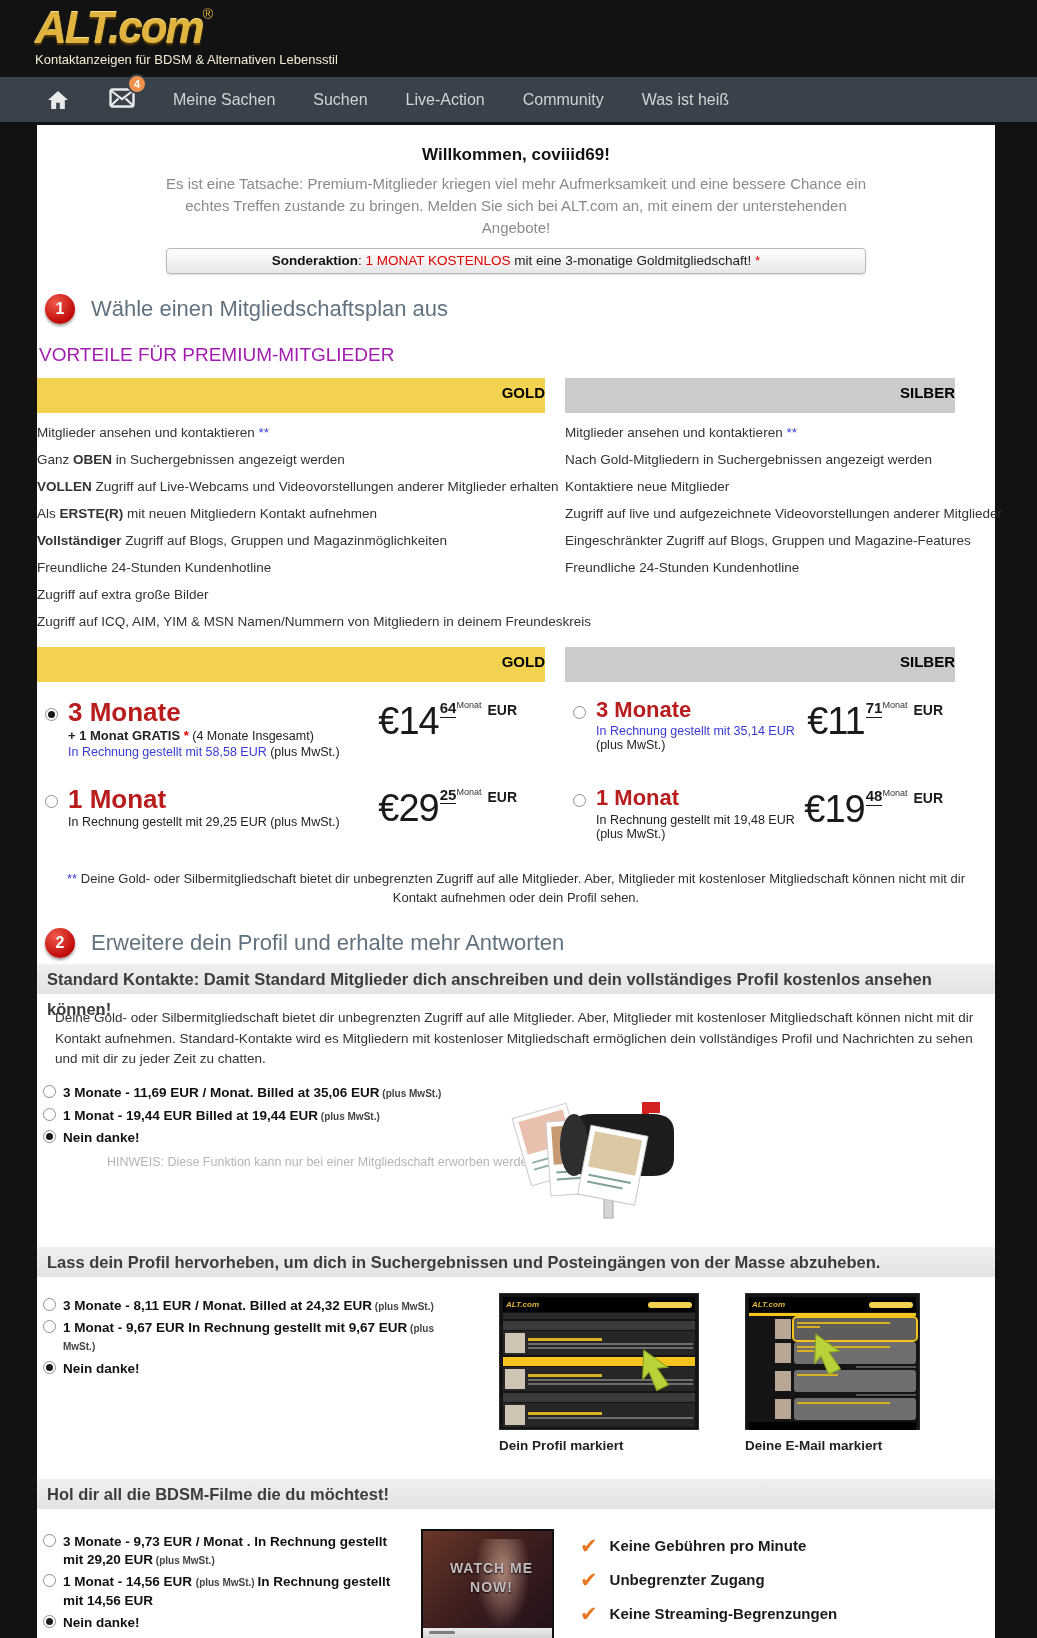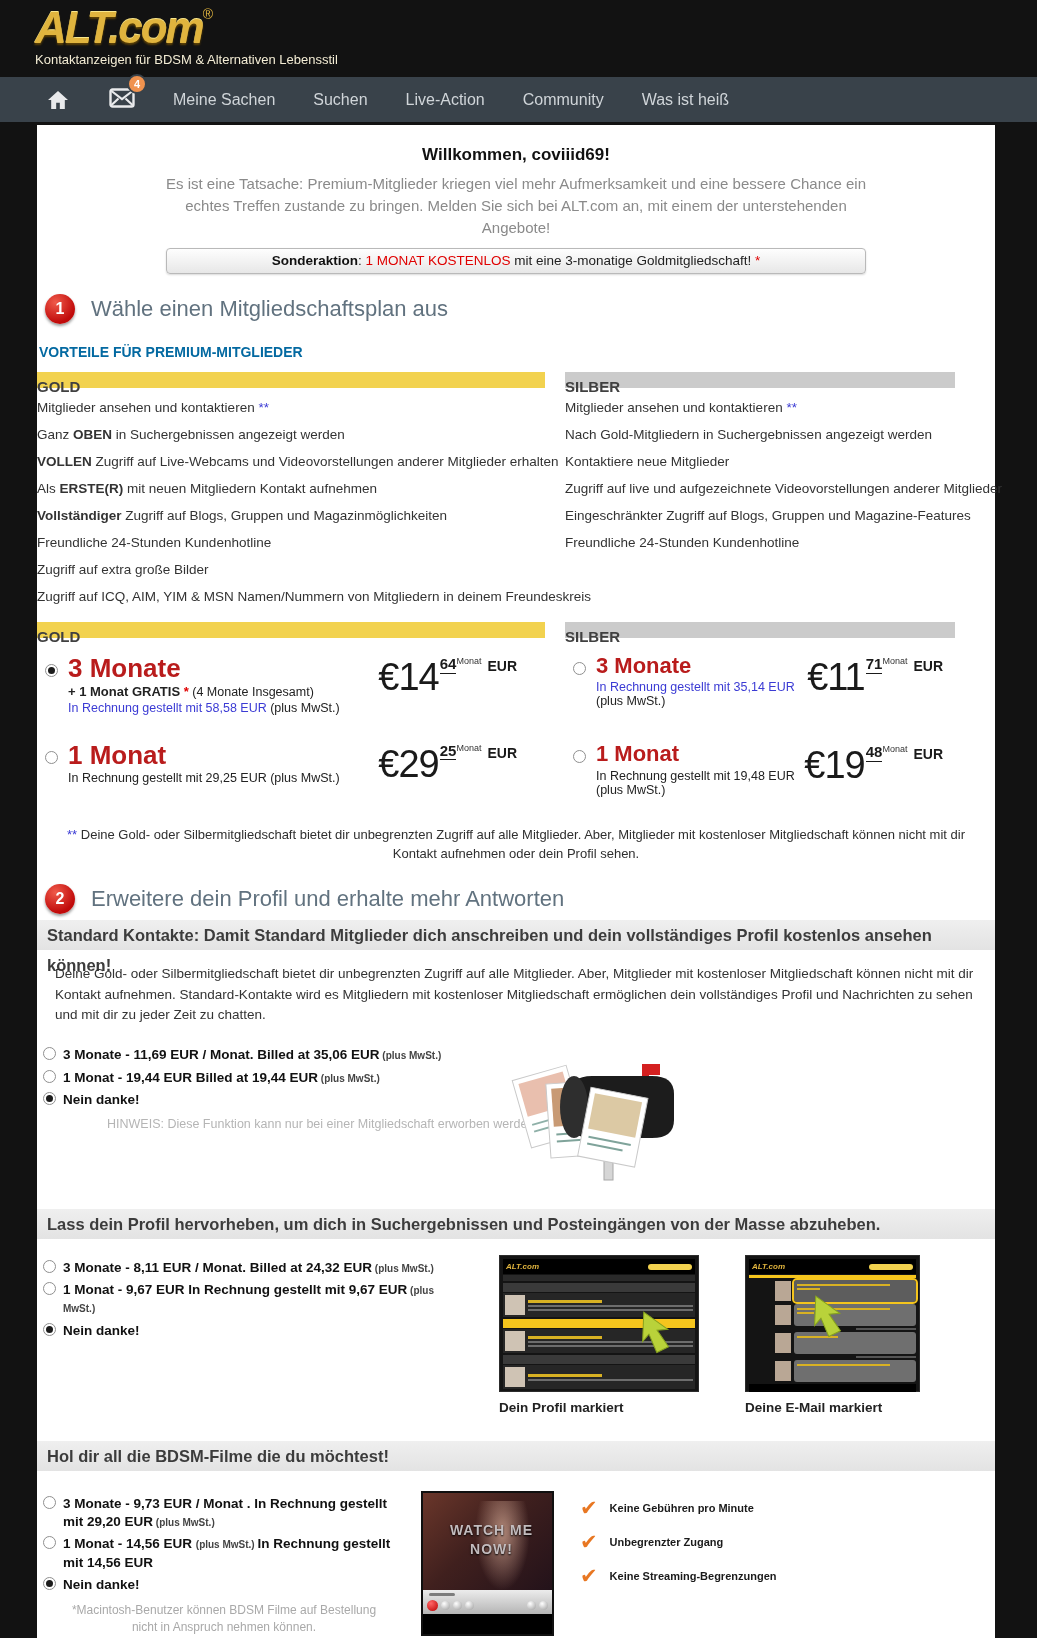--- a/index.html
+++ b/index.html
@@ -37,26 +37,26 @@
   .promo .red { color:#e00000; }
   .promo b { color:#111; }
 
   .step-row { display:flex; align-items:center; gap:16px; margin:20px 0 0 8px; }
   .step-badge { width:30px; height:30px; min-width:30px; border-radius:50%;
                 background:radial-gradient(circle at 35% 28%, #ef5a4a, #c00a0a 70%);
                 color:#fff; font-size:16px; font-weight:bold; display:flex; align-items:center;
                 justify-content:center; box-shadow:0 2px 3px rgba(0,0,0,.4); }
   .step-title { color:#61727f; font-size:22px; }
 
-  .benefits-heading { margin:20px 0 0 2px; font-size:14px; font-weight:bold; color:#0369a1; }
+  .benefits-heading { margin:20px 0 0 2px; font-size:19px; font-weight:normal; color:#a21caf; }
 
   .cols { display:flex; margin-top:12px; }
   .col-gold { width:508px; margin-right:20px; }
   .col-silber { width:390px; }
-  .col-head { height:16px; line-height:29px; text-align:left; font-weight:bold; font-size:15px; color:#404040; }
+  .col-head { height:35px; line-height:29px; text-align:right; font-weight:bold; font-size:15px; color:#000000; }
   .col-head.gold { background:#f2d24f; }
   .col-head.silber { background:#cbcbcb; }
   .features { list-style:none; }
   .features li { margin-top:12px; font-size:13.5px; color:#333; white-space:nowrap; }
   .blue { color:#3b3bd4; }
   .red { color:#e00000; }
 
   
   .plan { display:flex; align-items:flex-start; margin-top:16px; position:relative; }
   .radio { display:inline-block; width:13px; height:13px; min-width:13px; border:1px solid #8f8f8f;
@@ -78,21 +78,21 @@
   .price-unit { font-size:14px; font-weight:bold; color:#1a1a1a; vertical-align:top; margin-left:6px; position:relative; top:2px; }
   .col-silber .price { padding-right:12px; }
 
   .footnote { margin:28px auto 0; width:905px; text-align:center; font-size:13px; color:#2f2f2f; line-height:1.5; }
 
   
   .bar { margin-top:6px; height:30px; line-height:30px; padding-left:10px;
          background:linear-gradient(#efefef,#e3e3e3); color:#3c3c3c; font-weight:bold; font-size:16.5px; }
   .addon-desc { margin:14px 18px 0; font-size:13.5px; color:#333; line-height:1.55; }
 
-  .opt-area { position:relative; margin-top:20px; }
+  .opt-area { position:relative; margin-top:14px; }
   .opt { display:flex; align-items:flex-start; margin:4px 0 4px 6px; cursor:pointer; }
   .opt .radio { margin:1px 7px 0 0; }
   .opt-text { font-size:13.5px; color:#111; font-weight:bold; line-height:1.35; }
   .opt-small { font-size:10px; color:#444; font-weight:bold; }
   .hint { margin:8px 0 0 70px; font-size:12.5px; color:#b5b5b5; }
 
   .mailbox-wrap { position:absolute; left:455px; top:-12px; width:200px; height:150px; }
 
   
   .hl-row { display:flex; margin-top:16px; }
@@ -136,21 +136,21 @@
   .watch-text { position:absolute; left:8px; right:0; top:28px; text-align:center; color:#c3bcbe;
       font-weight:bold; font-size:14px; line-height:1.35; text-shadow:0 1px 2px #000; letter-spacing:1px; }
   .player-bar { height:24px; background:linear-gradient(#ececec,#b5b5b5); display:flex; align-items:center; padding:0 4px; gap:3px; position:relative; }
   .player-bar::before { content:""; position:absolute; top:3px; left:6px; width:26px; height:3px; background:#7d7d7d; border-radius:2px; }
   .pbtn { width:11px; height:11px; border-radius:50%; background:radial-gradient(circle at 35% 30%, #f66, #b00); margin-top:6px; }
   .pc { width:9px; height:9px; border-radius:50%; background:radial-gradient(circle at 35% 30%, #fff, #9a9a9a); margin-top:6px; }
   .pc.right { margin-left:auto; }
   .benefits { margin-left:26px; padding-top:6px; }
   .benefit { display:flex; align-items:center; margin-bottom:13px; }
   .check { color:#e87722; font-size:21px; margin-right:12px; line-height:1; }
-  .benefit b { font-size:11px; color:#1a1a1a; }
+  .benefit b { font-size:15px; color:#1a1a1a; }
 </style>
 </head>
 <body>
 
 <header class="site-header">
   <div class="logo-wrap">
     <span class="logo">ALT.com</span><span class="logo-reg">®</span>
     <div class="tagline">Kontaktanzeigen für BDSM &amp; Alternativen Lebensstil</div>
   </div>
 </header>

